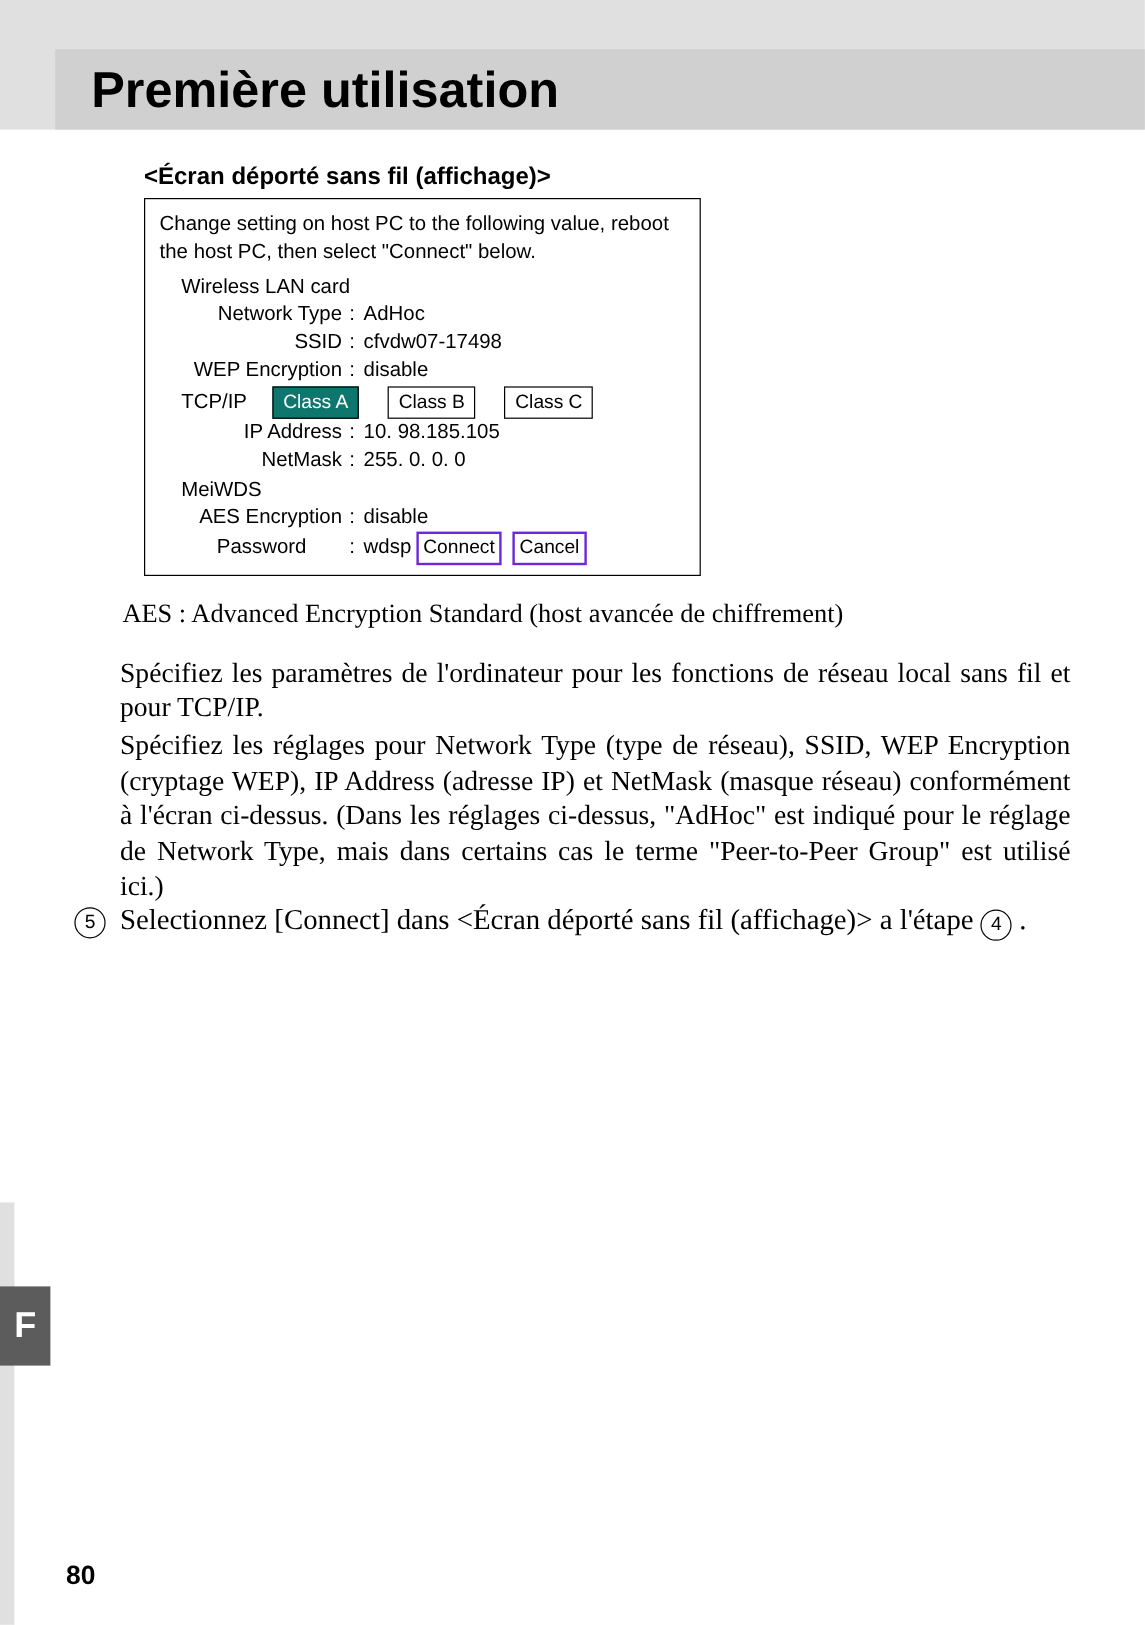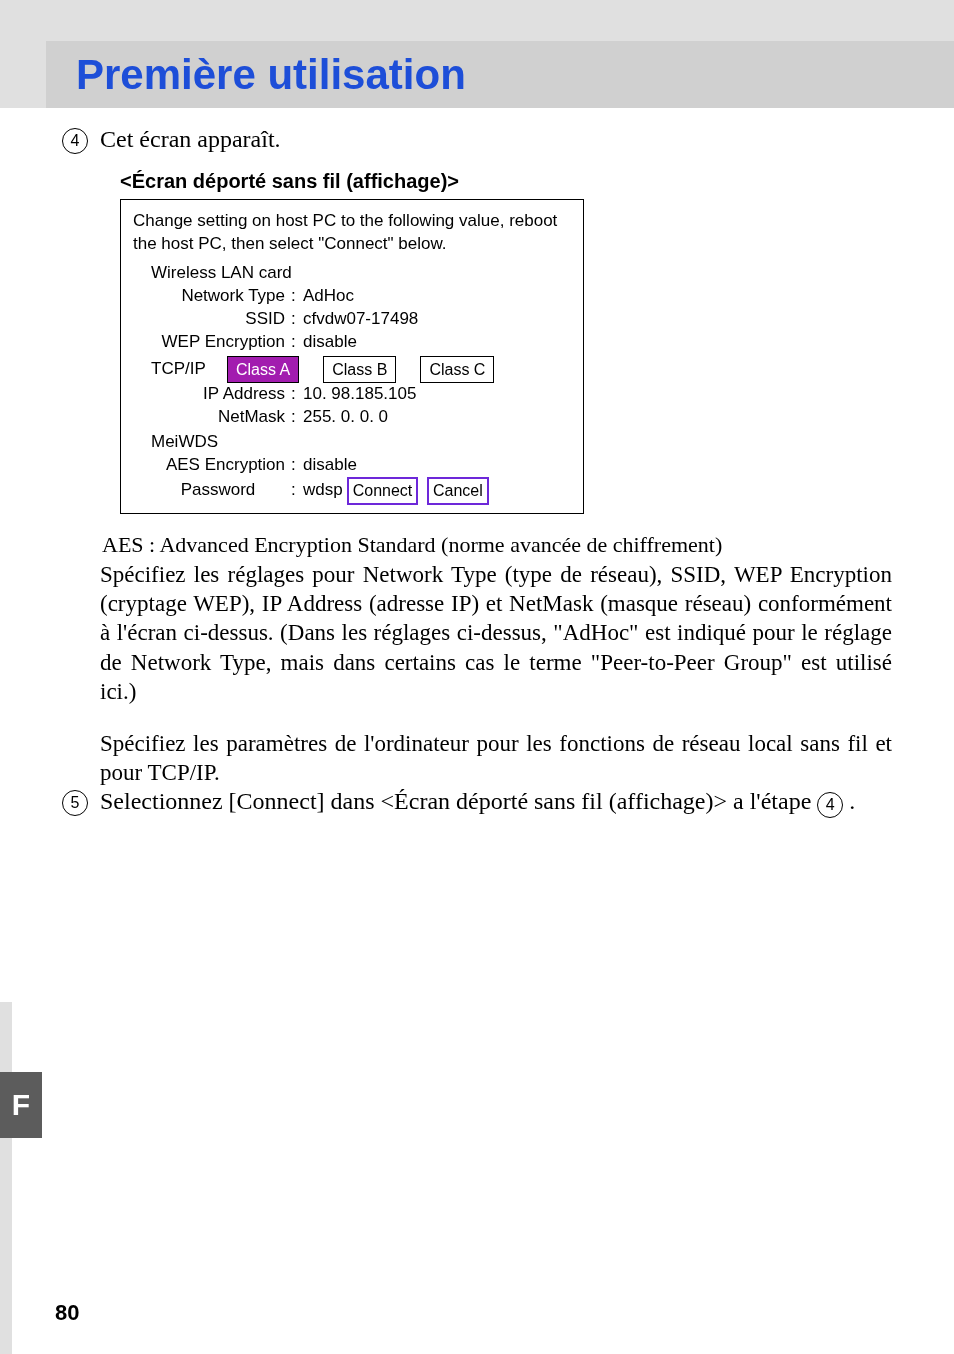--- a/index.html
+++ b/index.html
@@ -12,21 +12,21 @@
   .topbar {
     position: absolute; left: 0; top: 0; width: 954px; height: 108px;
     background: #e0e0e0;
   }
   .title-banner {
     position: absolute; left: 46px; top: 41px; width: 908px; height: 67px;
     background: #d0d0d0; display: flex; align-items: center;
   }
   .title-banner h1 {
     font-family: Arial, Helvetica, sans-serif;
-    font-weight: bold; font-size: 42px; color: #1d4ed8;
+    font-weight: bold; font-size: 42px; color: #000000;
     padding-left: 30px;
   }
 
   .content { position: absolute; left: 62px; top: 120px; width: 830px; }
 
   .step { margin-top: 6px; }
   .step-line { font-size: 24px; color: #000; }
   .circled {
     display: inline-block; width: 26px; height: 26px; border: 1.5px solid #000;
     border-radius: 50%; text-align: center; line-height: 24px;
@@ -49,21 +49,21 @@
   .dialog .section { margin-top: 2px; }
   .dialog .indent1 { padding-left: 18px; }
   .kv { display: flex; }
   .kv .klabel { width: 140px; text-align: right; padding-right: 6px; }
   .kv .ksep { width: 12px; }
   .kv .kval { flex: 1; }
 
   .tcpip-row { display: flex; align-items: center; margin-top: 2px; gap: 20px; }
   .tcpip-label { width: 70px; padding-left: 18px; }
   .cls { border: 1px solid #000; padding: 2px 8px; margin-left: 4px; font-size: 16px; }
-  .cls.selected { background: #a21caf; color: #fff; }
+  .cls.selected { background: #0f766e; color: #fff; }
 
   .btn {
     border: 2px solid #6d28d9; padding: 1px 4px; margin-left: 4px; font-size: 16px;
     display: inline-block;
   }
 
   .last-row { display: flex; align-items: center; }
   .last-row .klabel { width: 140px; text-align: center; padding-right: 6px; }
   .last-row .ksep { width: 12px; }
   .last-row .kval { }
@@ -106,24 +106,20 @@
   </div>
 
   <div class="side-tab-strip"></div>
   <div class="side-tab">
     <span>F</span>
   </div>
 
   <div class="content">
 
     <div class="step">
-      <span class="step-line">
-        <span class="circled">4</span>
-        <span>Cet écran apparaît.</span>
-      </span>
 
       <div class="subheading">&lt;Écran déporté sans fil (affichage)&gt;</div>
 
       <div class="dialog">
         <div class="intro">Change setting on host PC to the following value, reboot the host PC, then select "Connect" below.</div>
 
         <div class="section indent1">Wireless LAN card</div>
 
         <div class="kv indent1">
           <div class="klabel">Network Type</div>
@@ -172,24 +168,24 @@
           <div class="ksep">:</div>
           <div class="kval">wdsp</div>
           <span class="btns">
             <span class="btn">Connect</span>
             <span class="btn">Cancel</span>
           </span>
         </div>
       </div>
 
 
-      <div class="aes-line">AES   : Advanced Encryption Standard (norme avancée de chiffrement)</div>
+      <div class="aes-line">AES   : Advanced Encryption Standard (host avancée de chiffrement)</div>
 
+      <div class="para">Spécifiez les paramètres de l'ordinateur pour les fonctions de réseau local sans fil et pour TCP/IP.</div>
       <div class="para" style="margin-top:2px;">Spécifiez les réglages pour Network Type (type de réseau), SSID, WEP Encryption (cryptage WEP), IP Address (adresse IP) et NetMask (masque réseau) conformément à l'écran ci-dessus. (Dans les réglages ci-dessus, "AdHoc" est indiqué pour le réglage de Network Type, mais dans certains cas le terme "Peer-to-Peer Group" est utilisé ici.)</div>
-      <div class="para">Spécifiez les paramètres de l'ordinateur pour les fonctions de réseau local sans fil et pour TCP/IP.</div>
     </div>
 
     <div class="step5">
       <span class="circled">5</span>
       <span>Selectionnez [Connect] dans &lt;Écran déporté sans fil (affichage)&gt; a l'étape </span>
       <span class="circled" style="vertical-align:-1px;">4</span><span>.</span>
     </div>
 
   </div>
 

